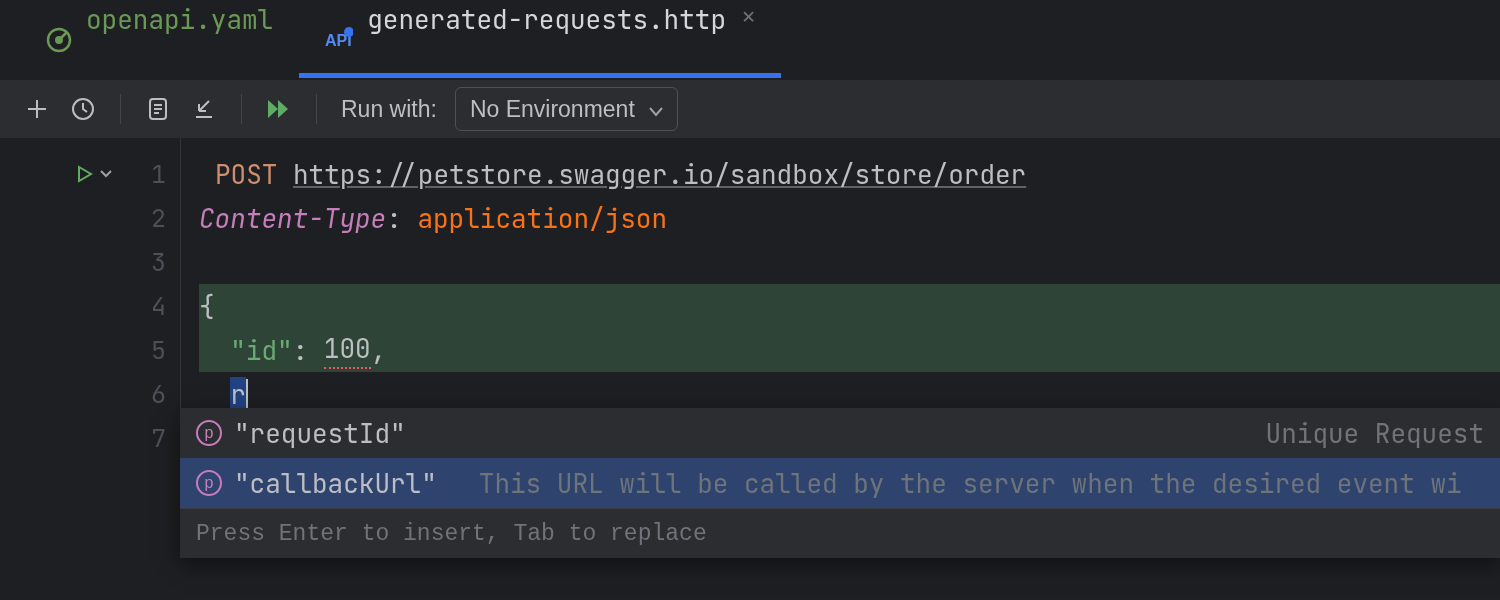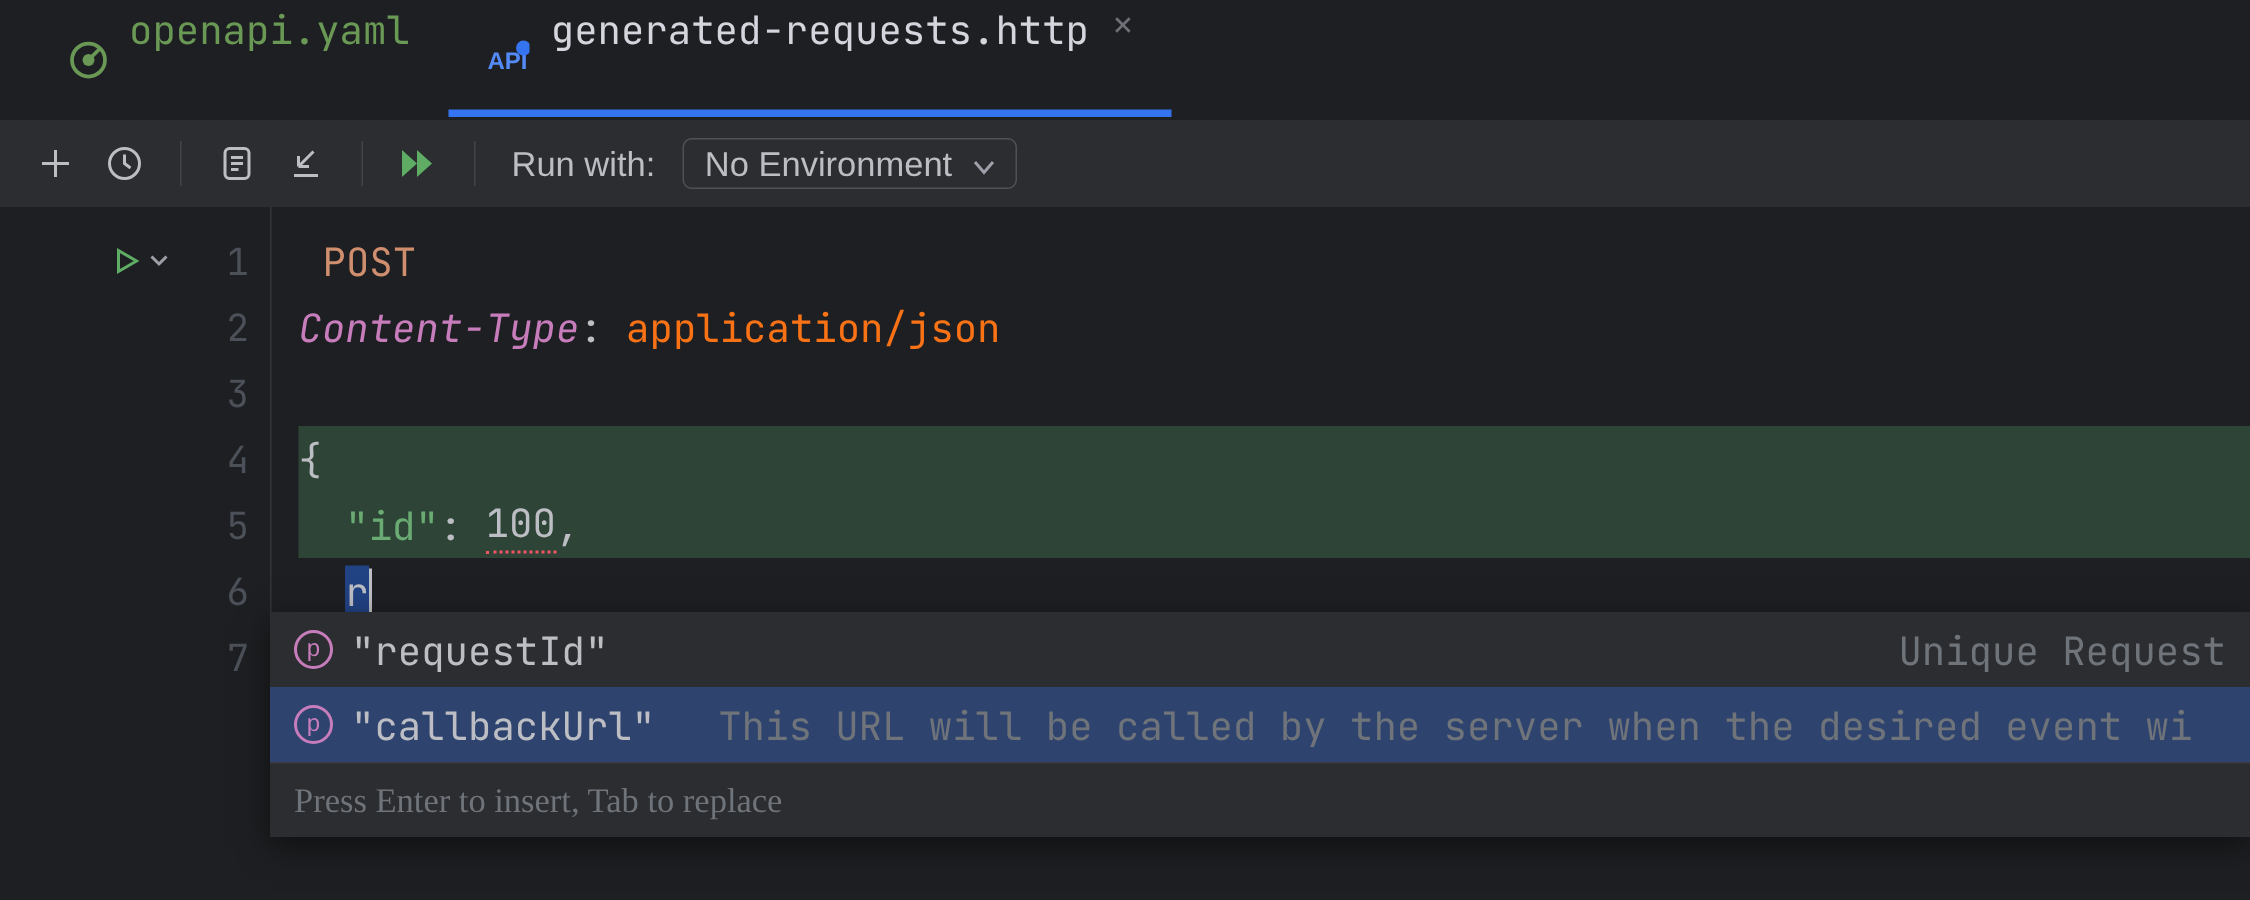--- a/index.html
+++ b/index.html
@@ -74,21 +74,21 @@
   .run-with-label {
     font-size: 23px;
     color: #bcbec4;
     margin-left: 6px;
     margin-right: 10px;
     font-family: -apple-system, 'Segoe UI', sans-serif;
   }
   .env-dropdown {
     display: flex;
     align-items: center;
-    height: 34px;
+    height: 44px;
     border: 1px solid #4e5157;
     border-radius: 6px;
     padding: 0 14px;
     font-size: 23px;
     color: #bcbec4;
     font-family: -apple-system, 'Segoe UI', sans-serif;
     cursor: pointer;
   }
   .env-dropdown .chev {
     margin-left: 14px;
@@ -174,21 +174,21 @@
   }
   .sug-name { color: #bcbec4; }
   .sug-desc { color: #6f737a; margin-left: 30px; flex:1; overflow:hidden; white-space:nowrap; }
   .sug-right { color: #6f737a; margin-left:auto; white-space:nowrap;}
   .suggest-hint {
     height: 50px;
     display: flex;
     align-items: center;
     padding: 0 16px;
     color: #6f737a;
-    font-family: Liberation Serif, serif;
+    font-family: Liberation Mono, monospace;
     font-size: 23px;
     border-top: 1px solid #393b40;
   }
 </style>
 </head>
 <body>
 
 <div class="tabs">
   <div class="tab">
     <span class="tab-icon">
@@ -283,21 +283,21 @@
         <span class="gutter-num">5</span>
       </div>
     <div class="gutter-line">
         <span class="gutter-num">6</span>
       </div>
     <div class="gutter-line">
         <span class="gutter-num">7</span>
       </div>
   </div>
   <div class="code">
-    <div class="code-line"><span class="method">POST</span><span> </span></div>
+    <div class="code-line"><span class="method">POST</span><span> </span><span class="url">https://petstore.swagger.io/sandbox/store/order</span></div>
     <div class="code-line"><span class="header-name">Content-Type</span><span>: </span><span class="header-val">application/json</span></div>
     <div class="code-line"></div>
     <div class="code-line hl-10"><span class="brace">{</span></div>
     <div class="code-line hl-10"><span>  </span><span class="json-key">"id"</span><span>: </span><span class="json-num err-underline">100</span><span>,</span></div>
     <div class="code-line"><span>  </span><span class="hl-sel">r</span><span class="caret"></span></div>
     <div class="code-line"></div>
   </div>
 
   <div class="suggest">
     <div class="suggest-row">

